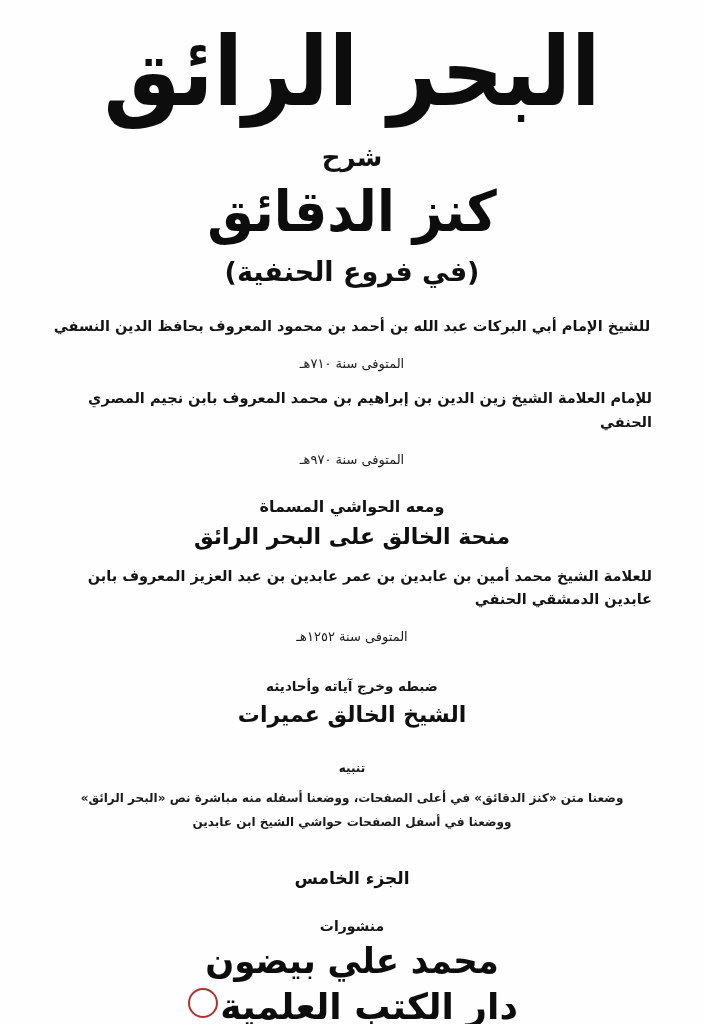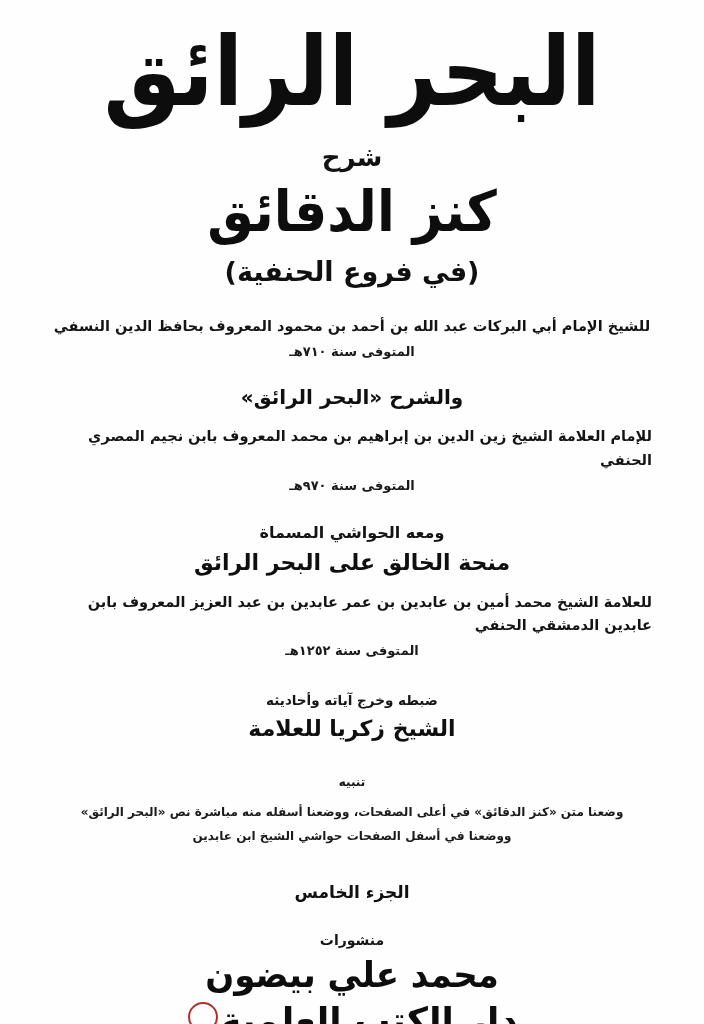--- a/index.html
+++ b/index.html
@@ -72,23 +72,23 @@
 
   .author-line {
     margin-top: 28px;
     font-size: 14.5px;
     font-weight: bold;
     color: #141414;
     line-height: 1.6;
     max-width: 600px;
   }
   .death-line {
-    margin-top: 6px;
+    margin-top: 18px;
     font-size: 13px;
-    font-weight: bold;
+    font-weight: normal;
     color: #1a1a1a;
   }
 
   .commentary-title {
     margin-top: 26px;
     font-size: 20px;
     font-weight: bold;
     color: #101010;
   }
 
@@ -189,31 +189,30 @@
 
     <div class="sharh-word">شرح</div>
 
     <div class="sub-title">كنز الدقائق</div>
 
     <div class="sub-title-2">(في فروع الحنفية)</div>
 
     <div class="author-line">للشيخ الإمام أبي البركات عبد الله بن أحمد بن محمود المعروف بحافظ الدين النسفي</div>
     <div class="death-line">المتوفى سنة ٧١٠هـ</div>
 
-    <div class="commentary-title">والشرح «البحر الرائق»</div>
     <div class="author-line block-gap-sm">للإمام العلامة الشيخ زين الدين بن إبراهيم بن محمد المعروف بابن نجيم المصري الحنفي</div>
     <div class="death-line">المتوفى سنة ٩٧٠هـ</div>
 
     <div class="hashiya-head">ومعه الحواشي المسماة</div>
     <div class="hashiya-title">منحة الخالق على البحر الرائق</div>
     <div class="author-line block-gap-sm">للعلامة الشيخ محمد أمين بن عابدين بن عمر عابدين بن عبد العزيز المعروف بابن عابدين الدمشقي الحنفي</div>
     <div class="death-line">المتوفى سنة ١٢٥٢هـ</div>
 
     <div class="editor-head">ضبطه وخرج آياته وأحاديثه</div>
-    <div class="editor-name">الشيخ زكريا للعلامة</div>
+    <div class="editor-name">الشيخ الخالق عميرات</div>
 
     <div class="notice-head">تنبيه</div>
     <div class="notice-body">وضعنا متن «كنز الدقائق» في أعلى الصفحات، ووضعنا أسفله منه مباشرة نص «البحر الرائق»</div>
     <div class="notice-body" style="margin-top:2px">ووضعنا في أسفل الصفحات حواشي الشيخ ابن عابدين</div>
 
     <div class="volume">الجزء الخامس</div>
 
     <div class="publications-word">منشورات</div>
     <div class="publisher-person">محمد علي بيضون</div>
     <div class="publisher-house">

